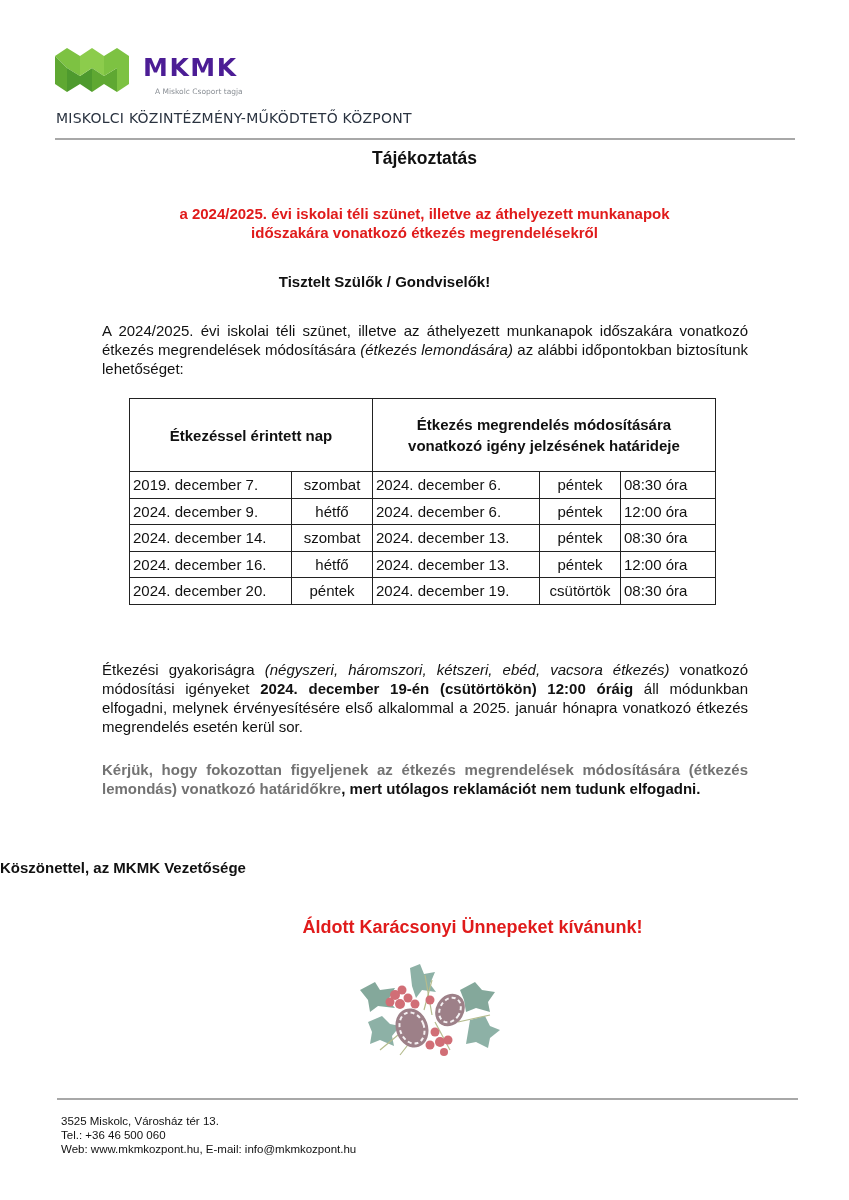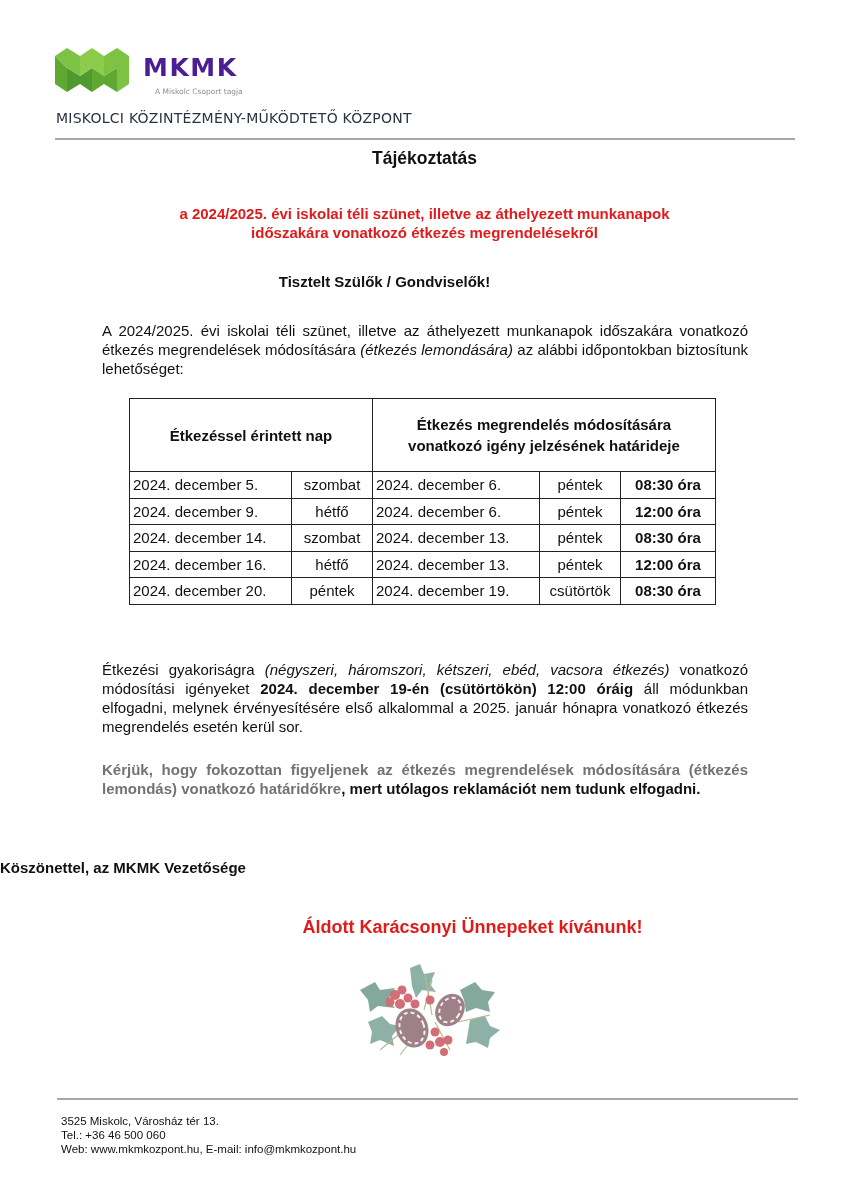--- a/index.html
+++ b/index.html
@@ -61,21 +61,21 @@
       border: 1.5px solid #222; padding: 0 3px; height: 25.5px;
       white-space: nowrap;
     }
     table.sched th {
       font-weight: bold; height: 72px; font-size: 15px; line-height: 21px;
     }
     .c1 { width: 155px; text-align: left; }
     .c2 { width: 74px; text-align: center; }
     .c3 { width: 160px; text-align: left; }
     .c4 { width: 74px; text-align: center; }
-    .c5 { width: 88px; text-align: center; font-weight: bold; }
+    .c5 { width: 88px; font-weight: normal; }
 
     .signoff {
       left: 0; width: 747px; top: 859px; text-align: left;
       font-weight: bold; font-size: 15px;
     }
     .greeting {
       left: 0; width: 849px; top: 917px; text-align: center;
       font-weight: bold; font-size: 18px; color: #e01b1b; padding-left: 48px;
     }
     .holly { left: 340px; top: 960px; width: 170px; height: 105px; }
@@ -114,21 +114,21 @@
     <tr>
       <th colspan="2">Étkezéssel érintett nap</th>
       <th colspan="3">
         <div>Étkezés megrendelés módosítására</div>
         <div>vonatkozó igény jelzésének határideje</div>
       </th>
     </tr>
   </thead>
   <tbody id="sched-body">
       <tr>
-        <td class="c1">2024. december 5.</td>
+        <td class="c1">2019. december 7.</td>
         <td class="c2">szombat</td>
         <td class="c3">2024. december 6.</td>
         <td class="c4">péntek</td>
         <td class="c5">08:30 óra</td>
       </tr>
       <tr>
         <td class="c1">2024. december 9.</td>
         <td class="c2">hétfő</td>
         <td class="c3">2024. december 6.</td>
         <td class="c4">péntek</td>

